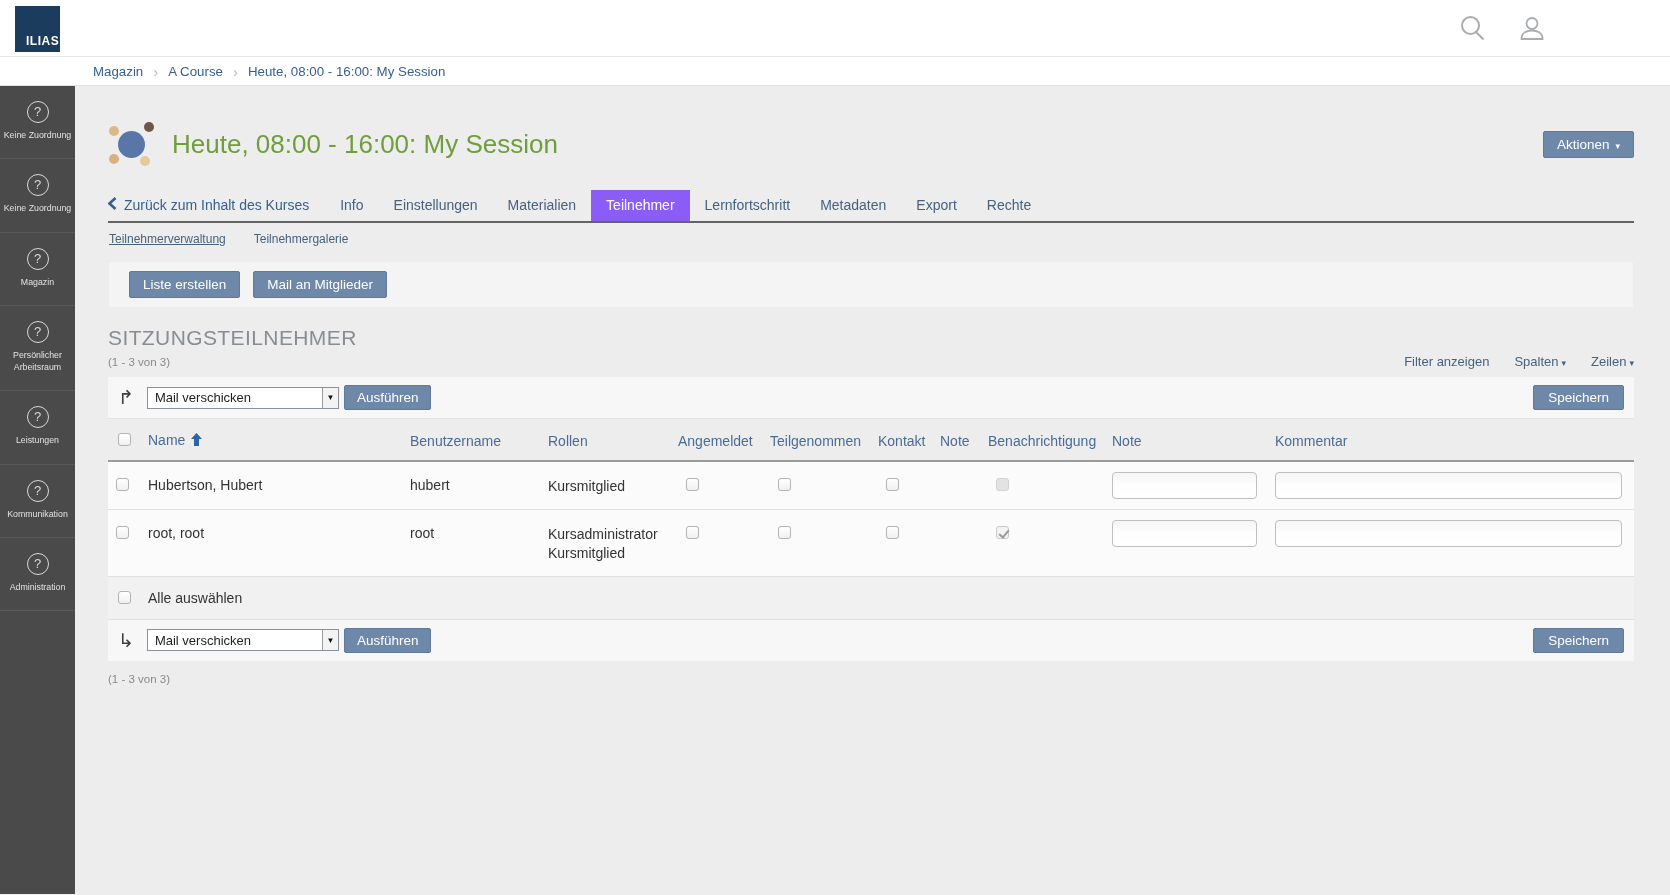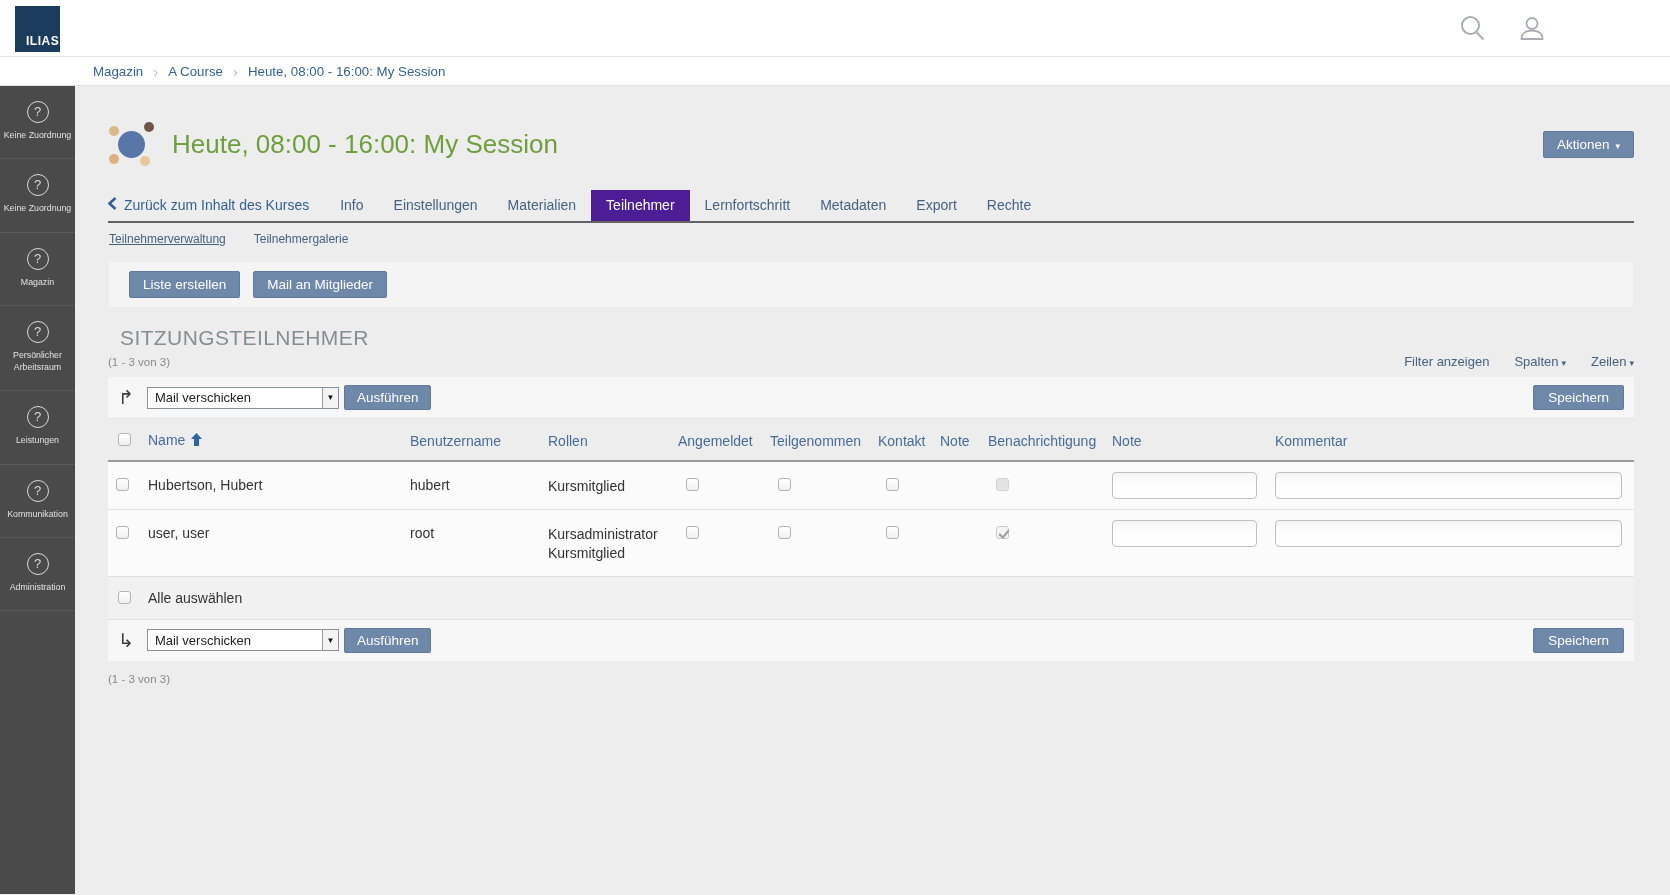--- a/index.html
+++ b/index.html
@@ -57,30 +57,30 @@
     font-size:13.5px; padding:5px 13px; cursor:pointer;
     font-family:"Liberation Sans","DejaVu Sans",sans-serif;
   }
   .aktionen { margin-left:auto; }
   .caret { font-size:9px; margin-left:6px; }
 
   
   .tabs-row { margin-top:24px; border-bottom:2px solid #636363; display:flex; align-items:flex-end; }
   .back-link { display:flex; gap:7px; color:#36618f; padding:7px 16px 8px 0; cursor:pointer; }
   .tab { color:#46627f; padding:7px 15px 8px; cursor:pointer;text-align:right; }
-  .tab.active { background:#4c1d95; color:#fff; }
+  .tab.active { background:#8b5cf6; color:#fff; }
   .subtabs { display:flex; gap:28px; padding:9px 1px; font-size:12px; }
   .subtab { color:#46627f; cursor:pointer; }
   .subtab.active { text-decoration:underline; }
 
   
   .toolbar { margin-top:6px; background:#f4f4f4; border:1px solid #ececec; padding:9px 12px 9px 20px; display:flex; gap:13px; }
 
   
-  h2.section { margin:18px 12px 0; font-weight:normal; font-size:21px; color:#878d93; letter-spacing:.4px; }
+  h2.section { margin:18px 0 0; font-weight:normal; font-size:21px; color:#878d93; letter-spacing:.4px; }
   .meta-row { display:flex; align-items:center; margin-top:4px; }
   .range { font-size:11.5px; color:#8a8a8a; }
   .view-links { margin-left:auto; display:flex; gap:25px; font-size:13px; align-items:center; }
   .view-links a { color:#46627f; }
   .vcaret { font-size:9px; color:#46627f; margin-left:3px; }
 
   
   .tablebox { margin-top:8px; }
   .cmdrow { display:flex; align-items:center; background:#f7f7f7; padding:8px 10px; }
   .cmdrow.top { border-bottom:1px solid #e3e3e3; }
@@ -305,21 +305,21 @@
             <td class="cbcell"><span class="cb"></span></td>
             <td class="cbcell"><span class="cb"></span></td>
             <td class="cbcell"><span class="cb"></span></td>
             <td></td>
             <td class="cbcell"><span class="cb disabled"></span></td>
             <td class="inputcell"><input class="txt note-input" type="text" value="" style=""></td>
             <td class="inputcell"><input class="txt komm-input" type="text" value="" style=""></td>
           </tr>
           <tr class="r-odd">
             <td class="cb-col cbcell"><span class="cb"></span></td>
-            <td>user, user</td>
+            <td>root, root</td>
             <td>root</td>
             <td>
               <span class="role">Kursadministrator</span>
               <span class="role">Kursmitglied</span>
             </td>
             <td class="cbcell"><span class="cb"></span></td>
             <td class="cbcell"><span class="cb"></span></td>
             <td class="cbcell"><span class="cb"></span></td>
             <td></td>
             <td class="cbcell"><span class="cb checked-gray"></span></td>

